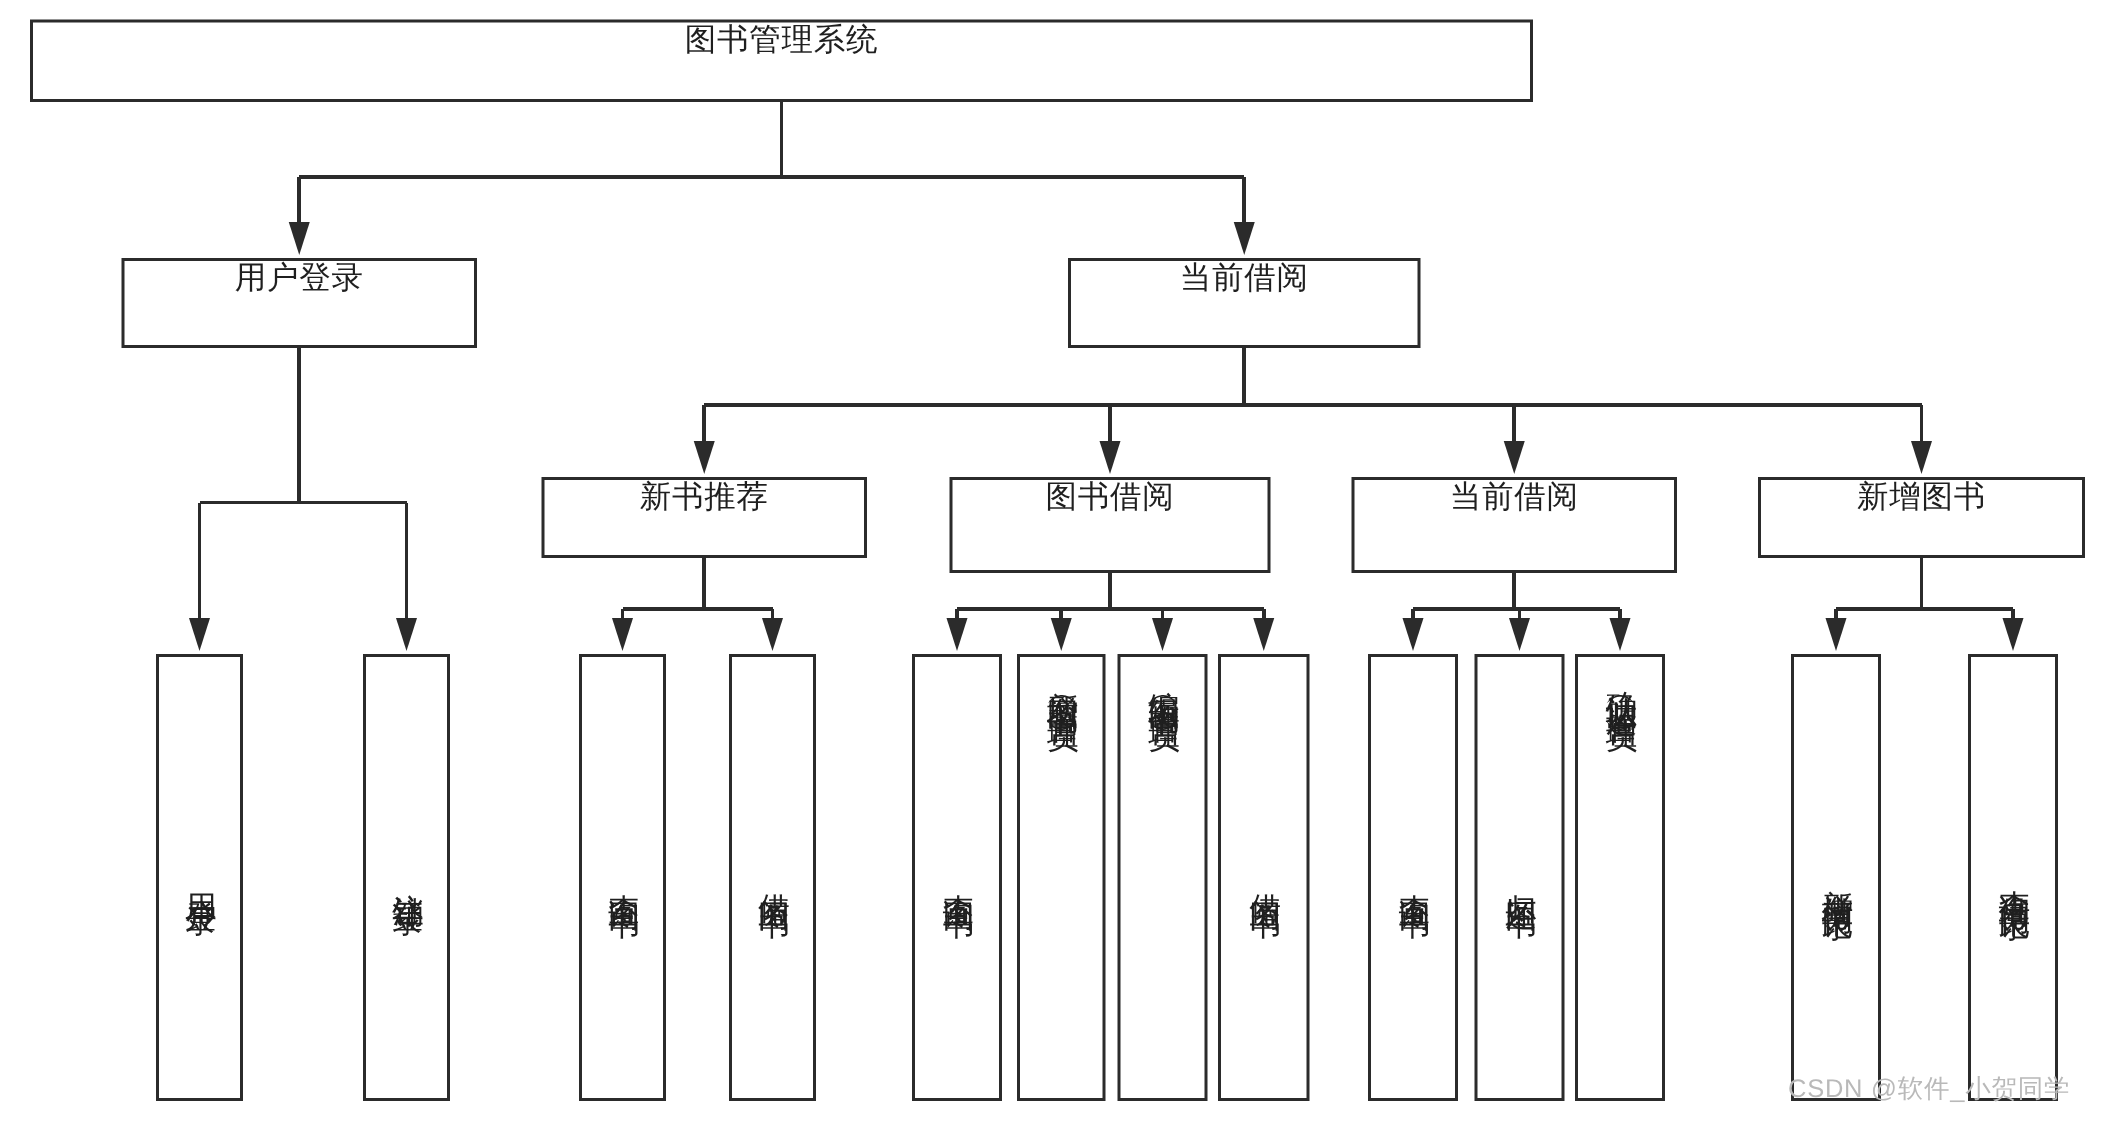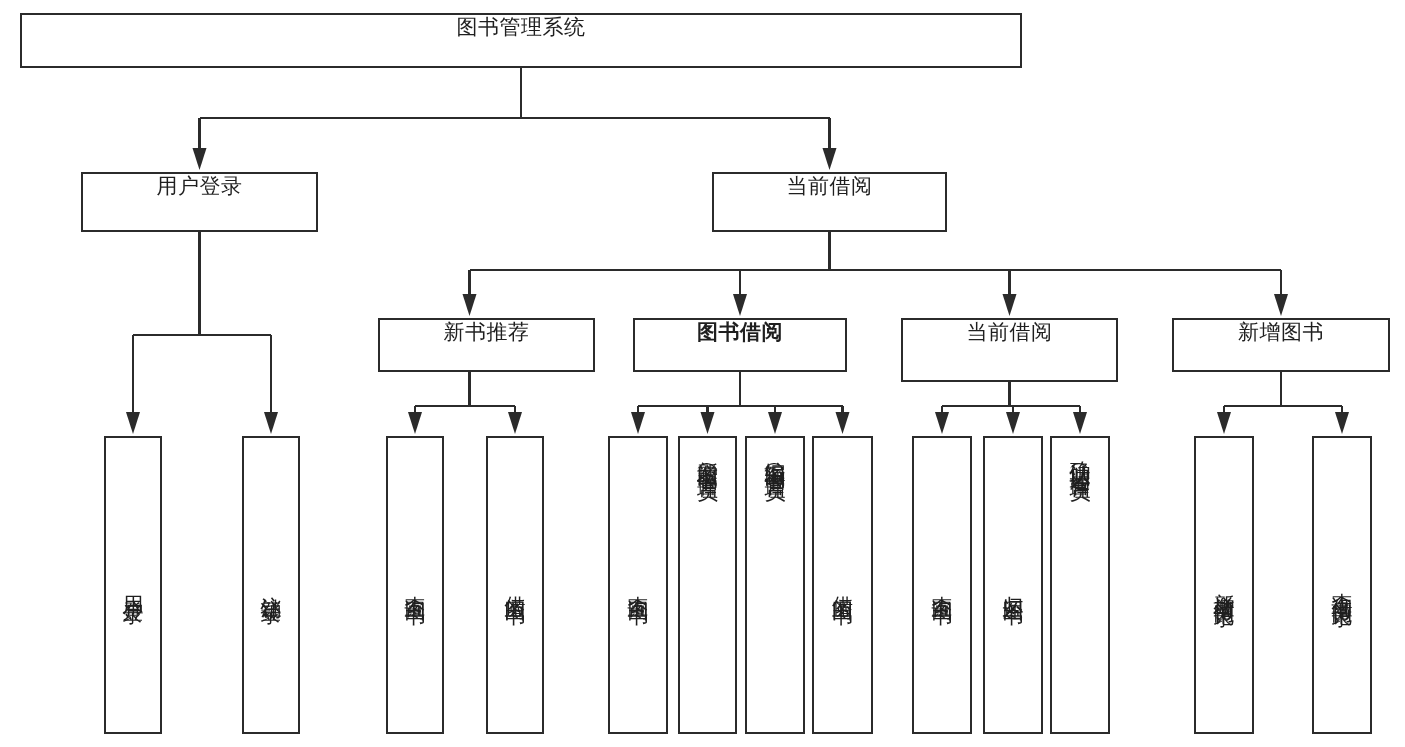--- a/index.html
+++ b/index.html
@@ -132,24 +132,24 @@
   <div id="nodes">
       <div class="node" style="left: 20px; top: 13px; width: 1002px; height: 55px;">
         <span class="label">图书管理系统</span>
       </div>
       <div class="node" style="left: 81px; top: 172px; width: 237px; height: 60px;">
         <span class="label">用户登录</span>
       </div>
       <div class="node" style="left: 712px; top: 172px; width: 235px; height: 60px;">
         <span class="label">当前借阅</span>
       </div>
-      <div class="node" style="left: 378px; top: 318px; width: 217px; height: 54px;">
+      <div class="node" style="left: 361px; top: 318px; width: 217px; height: 54px;">
         <span class="label">新书推荐</span>
       </div>
-      <div class="node" style="left: 633px; top: 318px; width: 214px; height: 54px; font-weight: bold;">
+      <div class="node" style="left: 633px; top: 318px; width: 214px; height: 64px;">
         <span class="label">图书借阅</span>
       </div>
       <div class="node" style="left: 901px; top: 318px; width: 217px; height: 64px;">
         <span class="label">当前借阅</span>
       </div>
       <div class="node" style="left: 1172px; top: 318px; width: 218px; height: 54px;">
         <span class="label">新增图书</span>
       </div>
       <div class="node vertical" style="left: 104px; top: 436px; width: 58px; height: 298px;">
         <span class="label">用户登录</span>
@@ -184,13 +184,14 @@
       <div class="node vertical top" style="left: 1050px; top: 436px; width: 60px; height: 298px;">
         <span class="label">确认归还（管理员）</span>
       </div>
       <div class="node vertical" style="left: 1194px; top: 436px; width: 60px; height: 298px;">
         <span class="label">新增借阅记录</span>
       </div>
       <div class="node vertical" style="left: 1312px; top: 436px; width: 60px; height: 298px;">
         <span class="label">查询借阅记录</span>
       </div>
     </div>
+  <div id="watermark">CSDN @软件_小贺同学</div>
 </div>
 
 </body></html>

